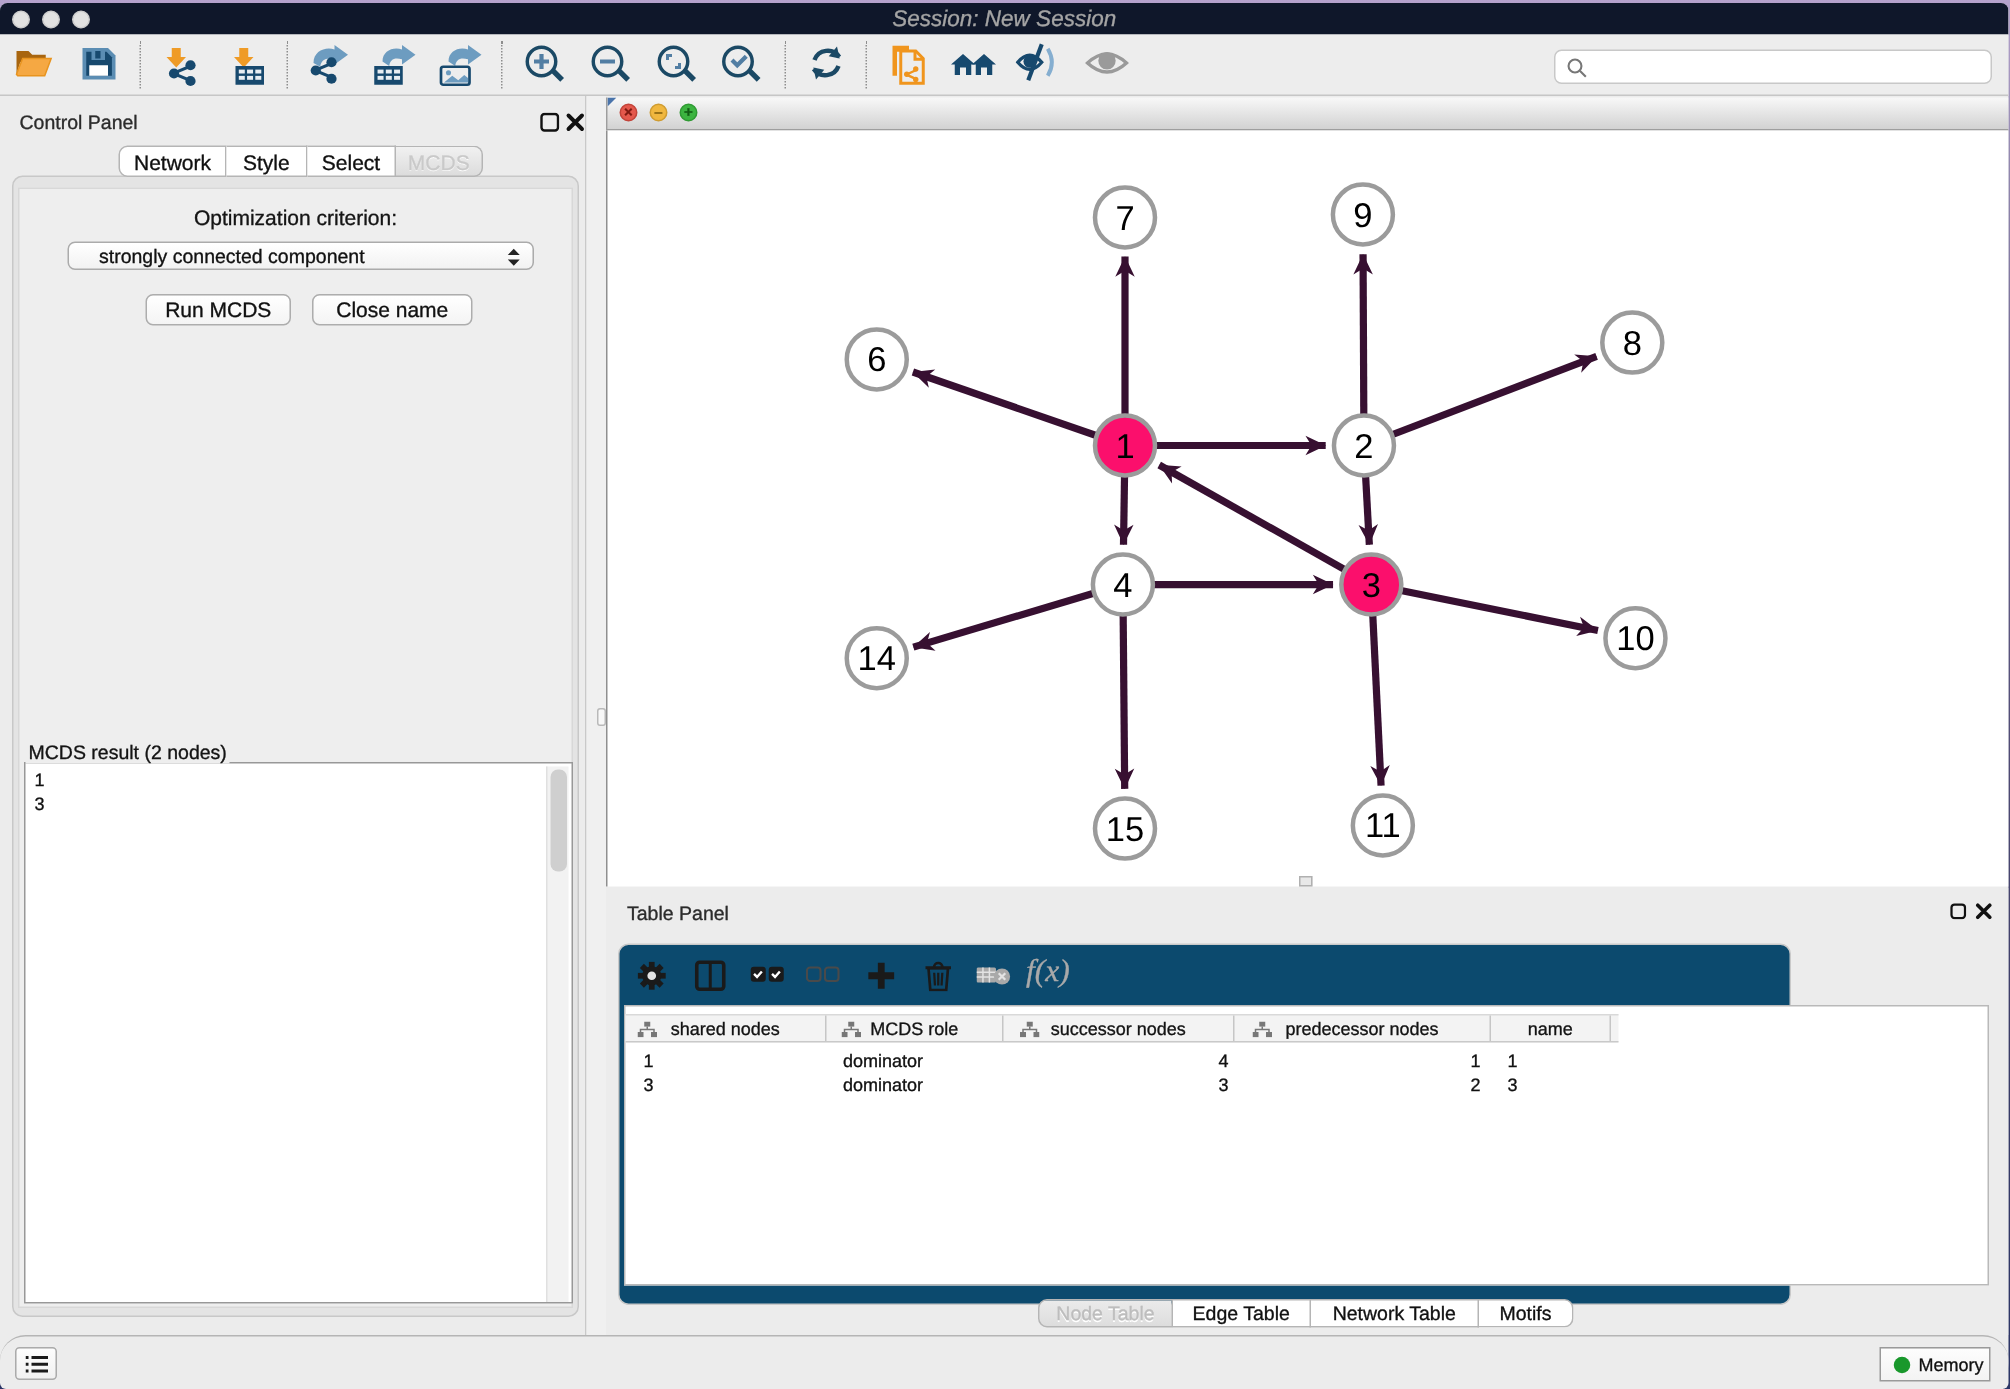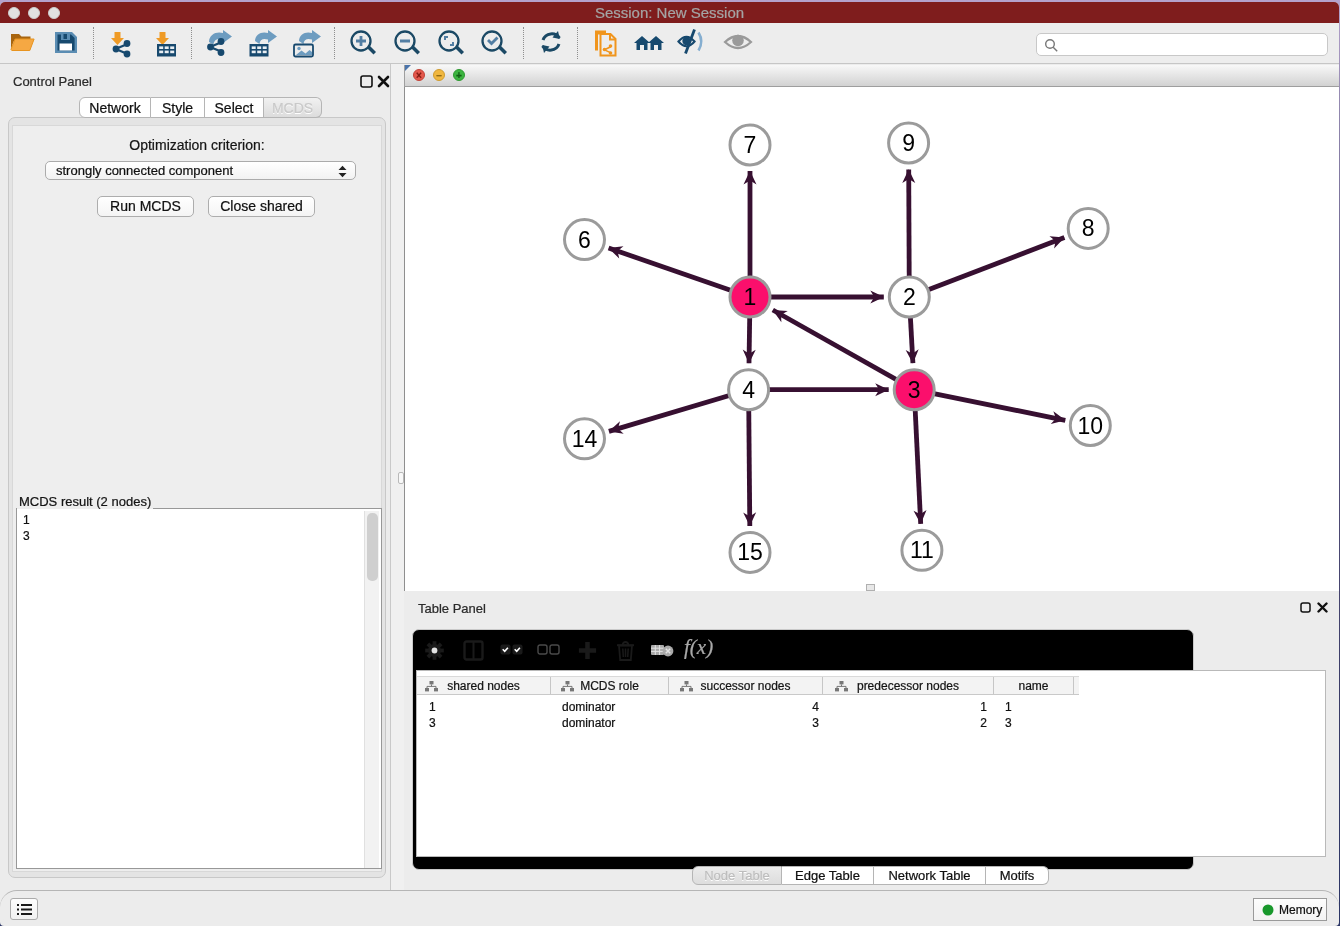--- a/index.html
+++ b/index.html
@@ -1,60 +1,60 @@
 <!DOCTYPE html>
 <html><head>
 <meta charset="utf-8">
 <style>
 * { margin:0; padding:0; box-sizing:border-box; }
 html,body { width:1340px; height:926px; overflow:hidden; }
 body { -webkit-text-stroke:0.22px currentColor; font-family:"Liberation Sans", sans-serif; background:linear-gradient(180deg,#b5a2cc 0%,#9187ae 12%,#6d6690 30%,#4e4a74 55%,#3a3c67 75%,#2b3566 100%); position:relative; }
 #win { position:absolute; left:0; top:2px; width:1339px; height:924px; background:#ececec; border-radius:5px 5px 4px 4px; overflow:hidden; }
 .abs { position:absolute; }
 
-#titlebar { left:0; top:0; width:100%; height:21px; background:#7f1d1d; }
+#titlebar { left:0; top:0; width:100%; height:21px; background:#0f172a;font-style:italic; }
 .light { width:12px; height:12px; border-radius:50%; background:#e2e2e2; border:1px solid #cdcdcd; top:5px; }
 #apptitle { width:100%; text-align:center; top:2px; font-size:15px; color:#a4a4a4; }
 
 #toolbar { left:0; top:21px; width:100%; height:41px; background:#ededed; border-bottom:1px solid #c6c6c6; }
 .tsep { top:4px; width:1px; height:32px; border-left:1px dotted #8e8e8e; }
 .ticon { top:5px; }
 #search { left:1036px; top:10px; width:292px; height:23px; background:#fff; border:1px solid #c8c8c8; border-radius:5px; }
 
 #cpanel { left:0; top:62px; width:391px; height:826px; background:#ececec; border-right:1px solid #c9c9c9; }
 .ph { font-size:13px; color:#2b2b2b; }
 
 .tabrow { display:flex; }
 .tab { height:21px; line-height:20px; text-align:center; font-size:14px; color:#111; background:#fff; border:1px solid #b5b5b5; border-left:none; }
 .tab.first { border-left:1px solid #b5b5b5; border-radius:6px 0 0 6px; }
 .tab.last { border-radius:0 6px 6px 0; }
 .tab.sel { background:linear-gradient(#f1f1f1,#dcdcdc); color:#c9c9c9; text-shadow:0 1px 0 #fff; }
 #cp-outer { left:8px; top:53px; width:378px; height:761px; background:#e4e4e4; border:1px solid #c8c8c8; border-radius:7px; }
 #cp-inner { left:3px; top:7px; width:370px; height:747px; background:#eeeeee; border:1px solid #d8d8d8; }
 #optlabel { left:0; top:19px; width:100%; text-align:center; font-size:14px; color:#151515; }
-#dropdown { left:36px; top:43px; width:311px; height:19px; background:linear-gradient(#ffffff,#f2f2f2); border:1px solid #ababab; border-radius:5px; font-size:13px; color:#111; line-height:17px; padding-left:10px; }
+#dropdown { left:36px; top:43px; width:311px; height:19px; background:linear-gradient(#ffffff,#f2f2f2); border:1px solid #ababab; border-radius:5px; font-size:13px; color:#111; line-height:17px; padding-left:20px; }
 .btn { height:21px; background:linear-gradient(#ffffff,#f4f4f4); border:1px solid #adadad; border-radius:5px; text-align:center; font-size:14px; color:#111; line-height:19px; }
 
 #mcdsbox { left:7px; top:390px; width:366px; height:361px; background:#fff; border:1px solid #989898; }
 #mcdslegend { left:8px; top:376px; background:#eeeeee; font-size:13px; color:#141414; padding:0 2px; }
 #mcdsscroll { right:2px; top:2px; width:15px; height:357px; background:#f2f2f2; border-left:1px solid #e0e0e0; }
 #mcdsthumb { left:2px; top:2px; width:11px; height:68px; background:#cfcfcf; border-radius:5px; }
 
 #vdivider { left:391px; top:62px; width:13px; height:826px; background:#f0f0f0; }
 #vgrip { left:7px; top:408px; width:6px; height:12px; background:#f8f8f8; border:1px solid #b9b9b9; border-radius:2px; }
 
 #netframe { left:404px; top:63px; width:935px; height:526px; }
 #nettitle { left:0; top:0; width:100%; height:22px; background:linear-gradient(#f8f8f8,#d2d2d2); border-bottom:1px solid #9e9e9e; border-left:1px solid #9e9e9e; }
 #netcanvas { left:0; top:22px; width:935px; height:504px; background:#fff; border-left:1px solid #8f8f8f; }
 .tl { width:12px; height:12px; border-radius:50%; top:4px; font-size:10px; font-weight:bold; text-align:center; line-height:11px; }
 #netname { width:100%; text-align:center; top:3px; font-size:14px; color:#111; }
 #hgrip { left:461px; top:497px; width:9px; height:7px; background:#e8e8e8; border:1px solid #b0b0b0; }
 
 #tpanel { left:404px; top:590px; width:935px; height:298px; background:#ececec; }
-#ttoolbar { left:8px; top:37px; width:782px; height:241px; background:#000000; border:1px solid #c9c9c9; border-radius:7px;padding-left:32px; }
+#ttoolbar { left:8px; top:37px; width:782px; height:241px; background:#0c4a6e; border:1px solid #c9c9c9; border-radius:7px;padding-left:32px; }
 #ttable { left:3px; top:40px; width:910px; height:187px; background:#fff; border:1px solid #b9b9b9; }
 #thead { left:0px; top:5px; width:662px; height:19px; background:#f3f3f3; border-top:1px solid #d9d9d9; border-bottom:1px solid #c9c9c9; }
 .th { position:absolute; top:0; height:100%; font-size:12px; color:#141414; text-align:center; line-height:18px; border-right:1px solid #c6c6c6; }
 .trow { position:absolute; font-size:12px; color:#111; height:16px; line-height:16px; }
 .btab { height:19px; line-height:18px; text-align:center; font-size:13px; color:#111; background:#fff; border:1px solid #b5b5b5; border-left:none; }
 
 #statusbar { left:0; top:888px; width:100%; height:36px; background:#ececec; border-top:1px solid #b5b5b5;border-radius:17px; }
 #listbtn { left:10px; top:7px; width:28px; height:22px; background:linear-gradient(#fdfdfd,#f1f1f1); border:1px solid #ababab; border-radius:3px; }
 #membtn { left:1253px; top:7px; width:74px; height:23px; background:linear-gradient(#fdfdfd,#f3f3f3); border:1px solid #9a9a9a; font-size:12px; color:#111; }
 </style>
@@ -216,21 +216,21 @@
       </svg>
     <div id="cp-outer" class="abs">
       <div id="cp-inner" class="abs"></div>
       <div id="optlabel" class="abs">Optimization criterion:</div>
       <div id="dropdown" class="abs">strongly connected component
         <svg class="abs" style="right:7px;top:2px" width="11" height="15" viewBox="0 0 11 15">
             <path d="M1.5 6 L5.5 1.8 L9.5 6 z M1.5 9 L5.5 13.2 L9.5 9 z" fill="#222"></path>
           </svg>
       </div>
       <div class="btn abs" style="left:88px;top:78px;width:97px">Run MCDS</div>
-      <div class="btn abs" style="left:199px;top:78px;width:107px">Close shared</div>
+      <div class="btn abs" style="left:199px;top:78px;width:107px">Close name</div>
       <div id="mcdsbox" class="abs">
         <div class="abs" style="left:6px;top:3px;font-size:12px;color:#111;line-height:16px">1<br>3</div>
         <div id="mcdsscroll" class="abs">
             <div id="mcdsthumb" class="abs"></div>
           </div>
       </div>
       <div id="mcdslegend" class="abs">MCDS result (2 nodes)</div>
     </div>
     <div class="tabrow abs" style="left:79px;top:33px">
       <div class="tab first" style="width:72px">Network</div>

